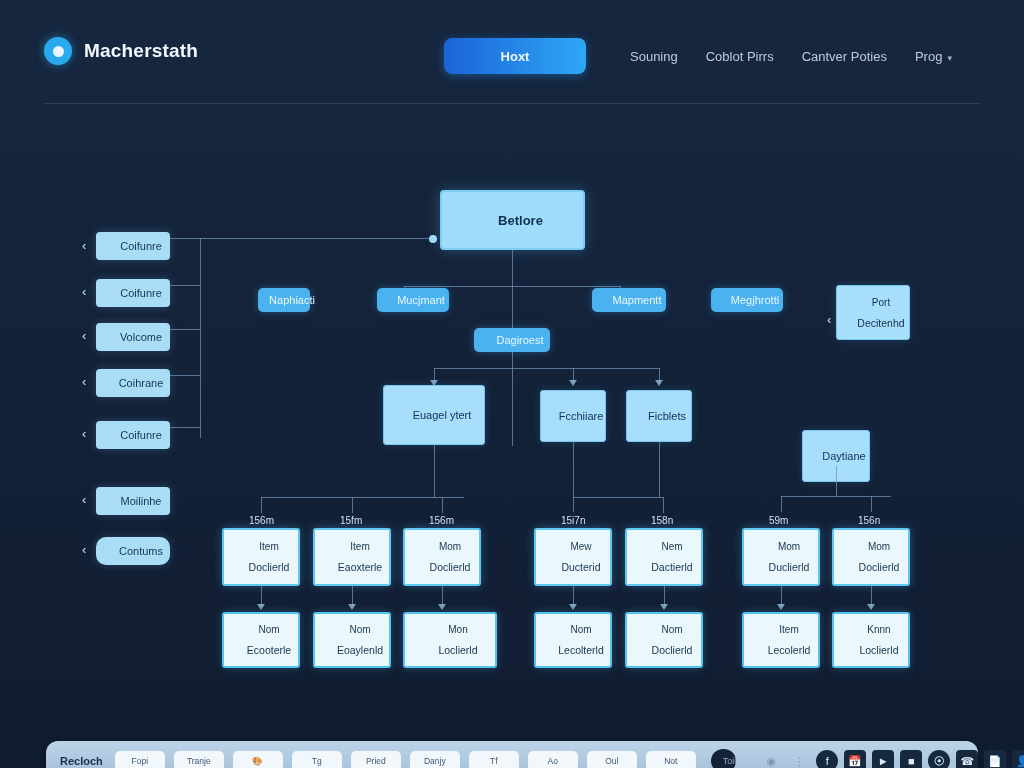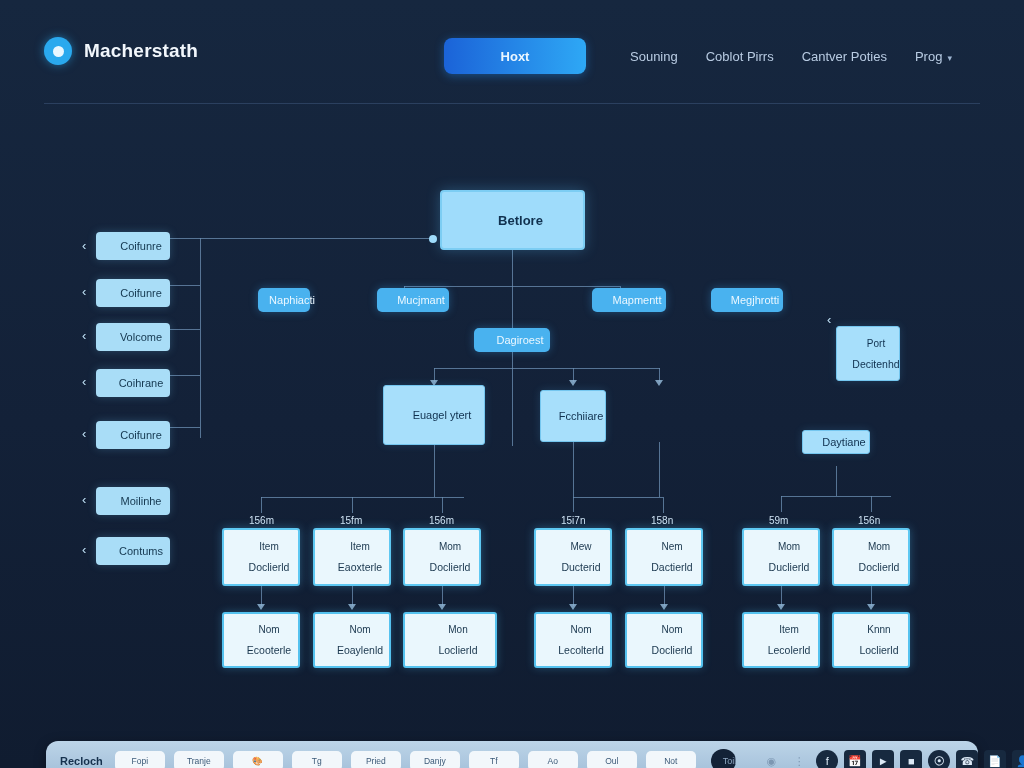--- a/index.html
+++ b/index.html
@@ -151,39 +151,39 @@
     <div class="node n-rail" style="left:96px;top:311px;width:74px;height:28px;">
         <span>Coifunre</span>
       </div>
 
     <span class="rail-caret" style="left:82px;top:382px;">‹</span>
     <div class="node n-rail" style="left:96px;top:377px;width:74px;height:28px;">
         <span>Moilinhe</span>
       </div>
 
     <span class="rail-caret" style="left:82px;top:432px;">‹</span>
-    <div class="node n-rail" style="left:96px;top:427px;width:74px;height:28px;">
+    <div class="node n-rail" style="left:96px;top:427px;width:74px;height:28px;border-radius:10px;">
         <span>Contums</span>
       </div>
 
     <div class="node n-pill" style="left:258px;top:178px;width:52px;height:24px;">
         <span>Naphiacti</span>
       </div>
     <div class="node n-pill" style="left:377px;top:178px;width:72px;height:24px;align-items:center;">
         <span>Mucjmant</span>
       </div>
     <div class="node n-pill" style="left:592px;top:178px;width:74px;height:24px;">
         <span>Mapmentt</span>
       </div>
     <div class="node n-pill" style="left:711px;top:178px;width:72px;height:24px;">
         <span>Megjhrotti</span>
       </div>
 
     <span class="rail-caret" style="left:827px;top:202px;">‹</span>
-    <div class="node n-card" style="left:836px;top:175px;width:64px;height:55px;margin-top:41px;">
+    <div class="node n-card" style="left:836px;top:175px;width:74px;height:55px;">
       <span class="leaf-l1">Port</span>
       <span class="leaf-l2">Decitenhd</span>
     </div>
 
     <div class="node n-pill" style="left:474px;top:218px;width:76px;height:24px;">
         <span>Dagiroest</span>
       </div>
 
     <div class="conn conn-h" style="left:434px;top:258px;width:226px;"></div>
     <div class="conn conn-v" style="left:434px;top:258px;height:14px;"></div>
@@ -192,22 +192,25 @@
     <div class="arrow" style="left:569px;top:270px;"></div>
     <div class="conn conn-v" style="left:659px;top:258px;height:14px;"></div>
     <div class="arrow" style="left:655px;top:270px;"></div>
 
     <div class="node n-card" style="left:383px;top:275px;width:102px;height:60px;font-size:11px;">
         <span>Euagel ytert</span>
       </div>
     <div class="node n-card" style="left:540px;top:280px;width:66px;height:52px;font-size:11px;">
         <span>Fcchiiare</span>
       </div>
-
-    <div class="node n-card" style="left:802px;top:320px;width:68px;height:24px;font-size:11px;">
+    <div class="node n-card" style="left:626px;top:280px;width:66px;height:52px;font-size:11px;">
+        <span>Ficblets</span>
+      </div>
+
+    <div class="node n-card" style="left:802px;top:320px;width:68px;height:52px;font-size:11px;">
         <span>Daytiane</span>
       </div>
     <div class="conn conn-v" style="left:836px;top:356px;height:30px;"></div>
     <div class="conn conn-h" style="left:781px;top:386px;width:110px;"></div>
     <div class="conn conn-v" style="left:781px;top:386px;height:16px;"></div>
     <div class="conn conn-v" style="left:871px;top:386px;height:16px;"></div>
 
     <div class="conn conn-v" style="left:434px;top:335px;height:52px;"></div>
     <div class="conn conn-h" style="left:261px;top:387px;width:203px;"></div>
     <div class="conn conn-v" style="left:261px;top:387px;height:16px;"></div>

